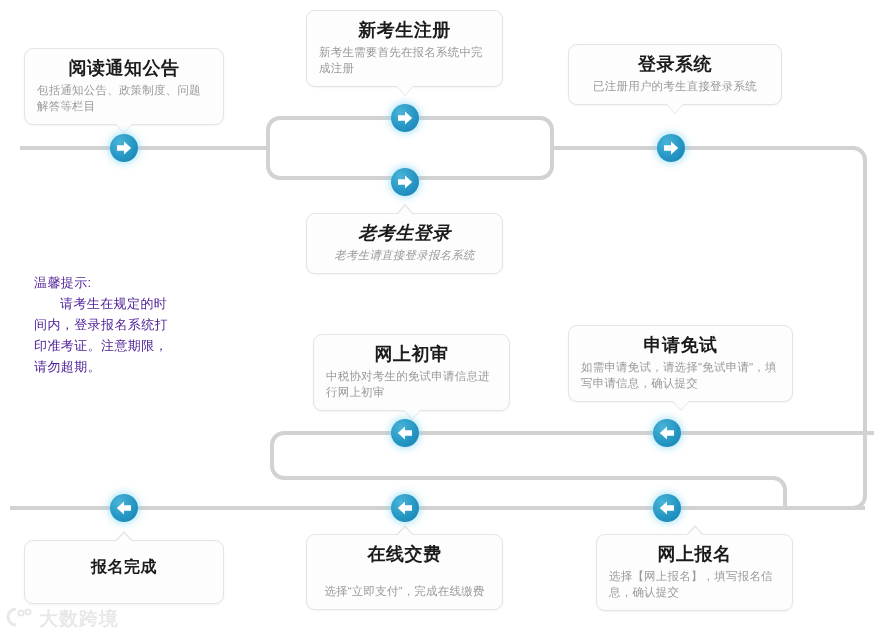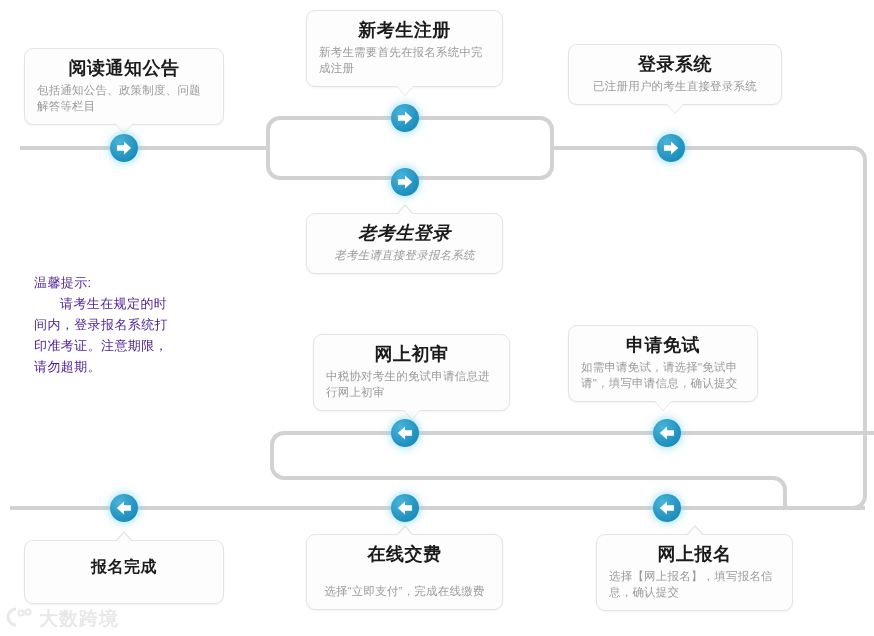--- a/index.html
+++ b/index.html
@@ -187,21 +187,21 @@
   <div class="node tail-up" style="left:306px; top:213px; width:197px;font-style:italic;">
     <div class="title">老考生登录</div>
     <div class="desc" style="text-align:center;">老考生请直接登录报名系统</div>
   </div>
 
   <div class="node tail-down" style="left:306px; top:334px; width:197px;margin-left:7px;">
     <div class="title">网上初审</div>
     <div class="desc">中税协对考生的免试申请信息进行网上初审</div>
   </div>
 
-  <div class="node tail-down" style="left:568px; top:325px; width:190px;">
+  <div class="node tail-down" style="left:568px; top:325px; width:225px;">
     <div class="title">申请免试</div>
     <div class="desc">如需申请免试，请选择"免试申请"，填写申请信息，确认提交</div>
   </div>
 
   <div class="node tail-up title-only" style="left:24px; top:540px; width:200px; height:64px;">
     <div class="title">报名完成</div>
   </div>
 
   <div class="node tail-up" style="left:306px; top:534px; width:197px;">
     <div class="title">在线交费</div>

